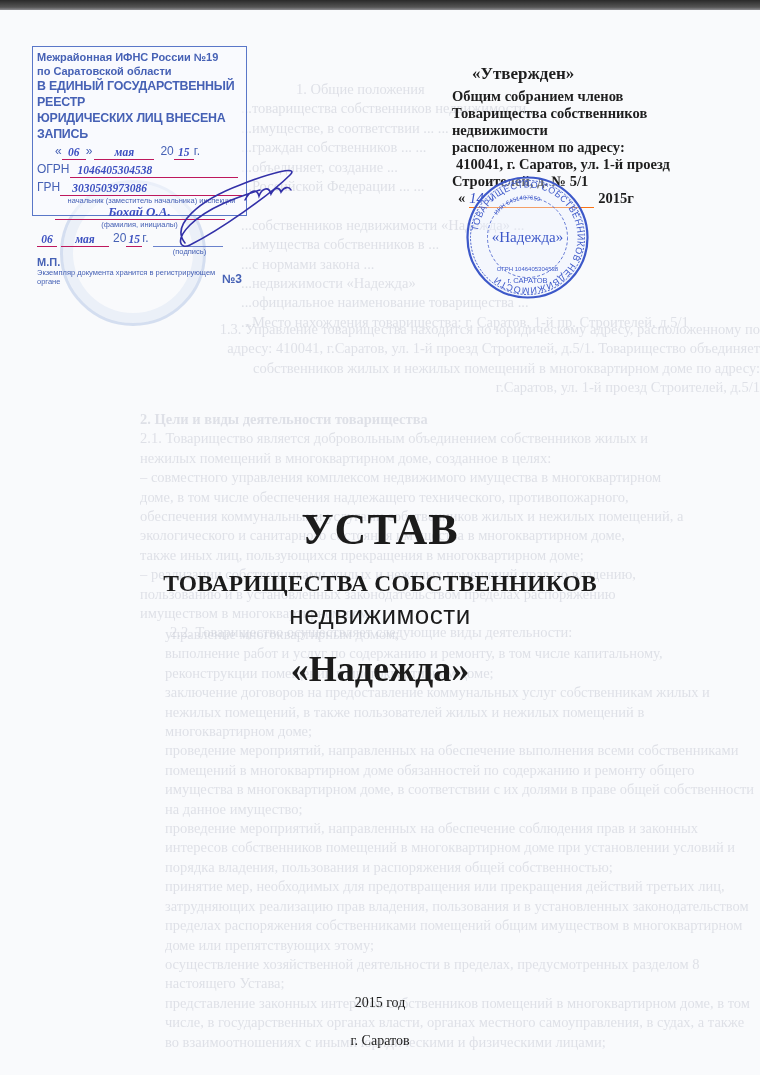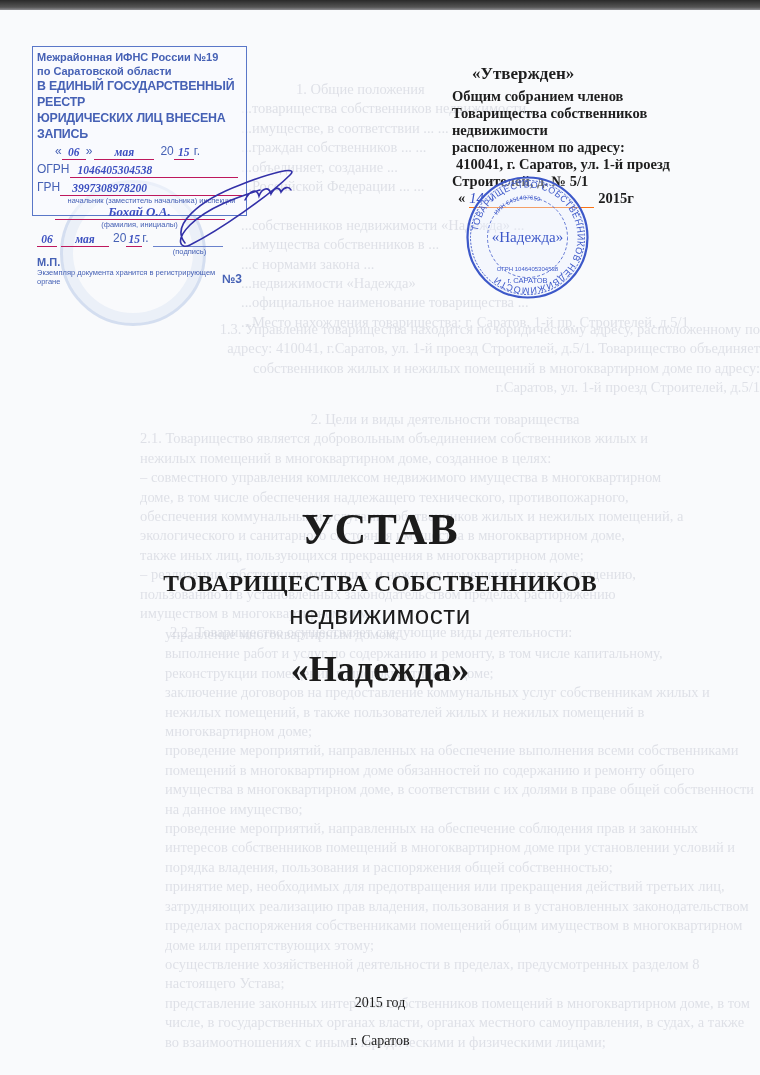--- a/index.html
+++ b/index.html
@@ -16,21 +16,21 @@
     .page {
       position: absolute; left: 0; top: 10px; width: 760px; height: 1065px;
       background: #f9fafc;
     }
     
     .ghost {
       position: absolute; color: #c9ccd6; font-size: 14.5px; line-height: 19.4px;
       opacity: 0.55; white-space: nowrap; overflow: hidden;
     }
     .ghost .gl { display: block; }
-    .ghost .gh { text-align: center; font-weight: normal; }
+    .ghost .gh { font-weight: bold; }
     .ghost .bul::before { content: "•"; display: inline-block; width: 22px; margin-left: -22px; }
 
     
     .reg-stamp {
       position: absolute; left: 32px; top: 36px; width: 215px; height: 170px;
       border: 1.5px solid #5a77c8; color: #4661b5;
       font-family: "Liberation Sans", "DejaVu Sans", sans-serif;
       padding: 3px 4px; box-sizing: border-box; background: rgba(248,250,255,0.6);
     }
     .reg-stamp .c { text-align: left; font-weight: bold; font-size: 11px; line-height: 14px; }
@@ -149,21 +149,21 @@
       <span style="margin-left:6px">20</span>
       <span class="hw" style="width:20px">15</span>
       <span>г.</span>
     </div>
     <div class="row">
       <span>ОГРН</span>
       <span class="hw" style="width:160px; text-align:left; padding-left:8px">1046405304538</span>
     </div>
     <div class="row">
       <span>ГРН</span>
-      <span class="hw" style="width:170px; text-align:left; padding-left:12px">3997308978200</span>
+      <span class="hw" style="width:170px; text-align:left; padding-left:12px">3030503973086</span>
     </div>
     <div class="cap" style="margin-left:24px">начальник (заместитель начальника) инспекции</div>
     <div class="row" style="justify-content:center">
       <span class="hw" style="width:170px; font-size:13px">Бохай О.А.</span>
     </div>
     <div class="cap">(фамилия, инициалы)</div>
     <div class="row">
       <span class="hw" style="width:20px">06</span>
       <span class="hw" style="width:48px; margin-left:4px">мая</span>
       <span style="margin-left:4px">20</span>

